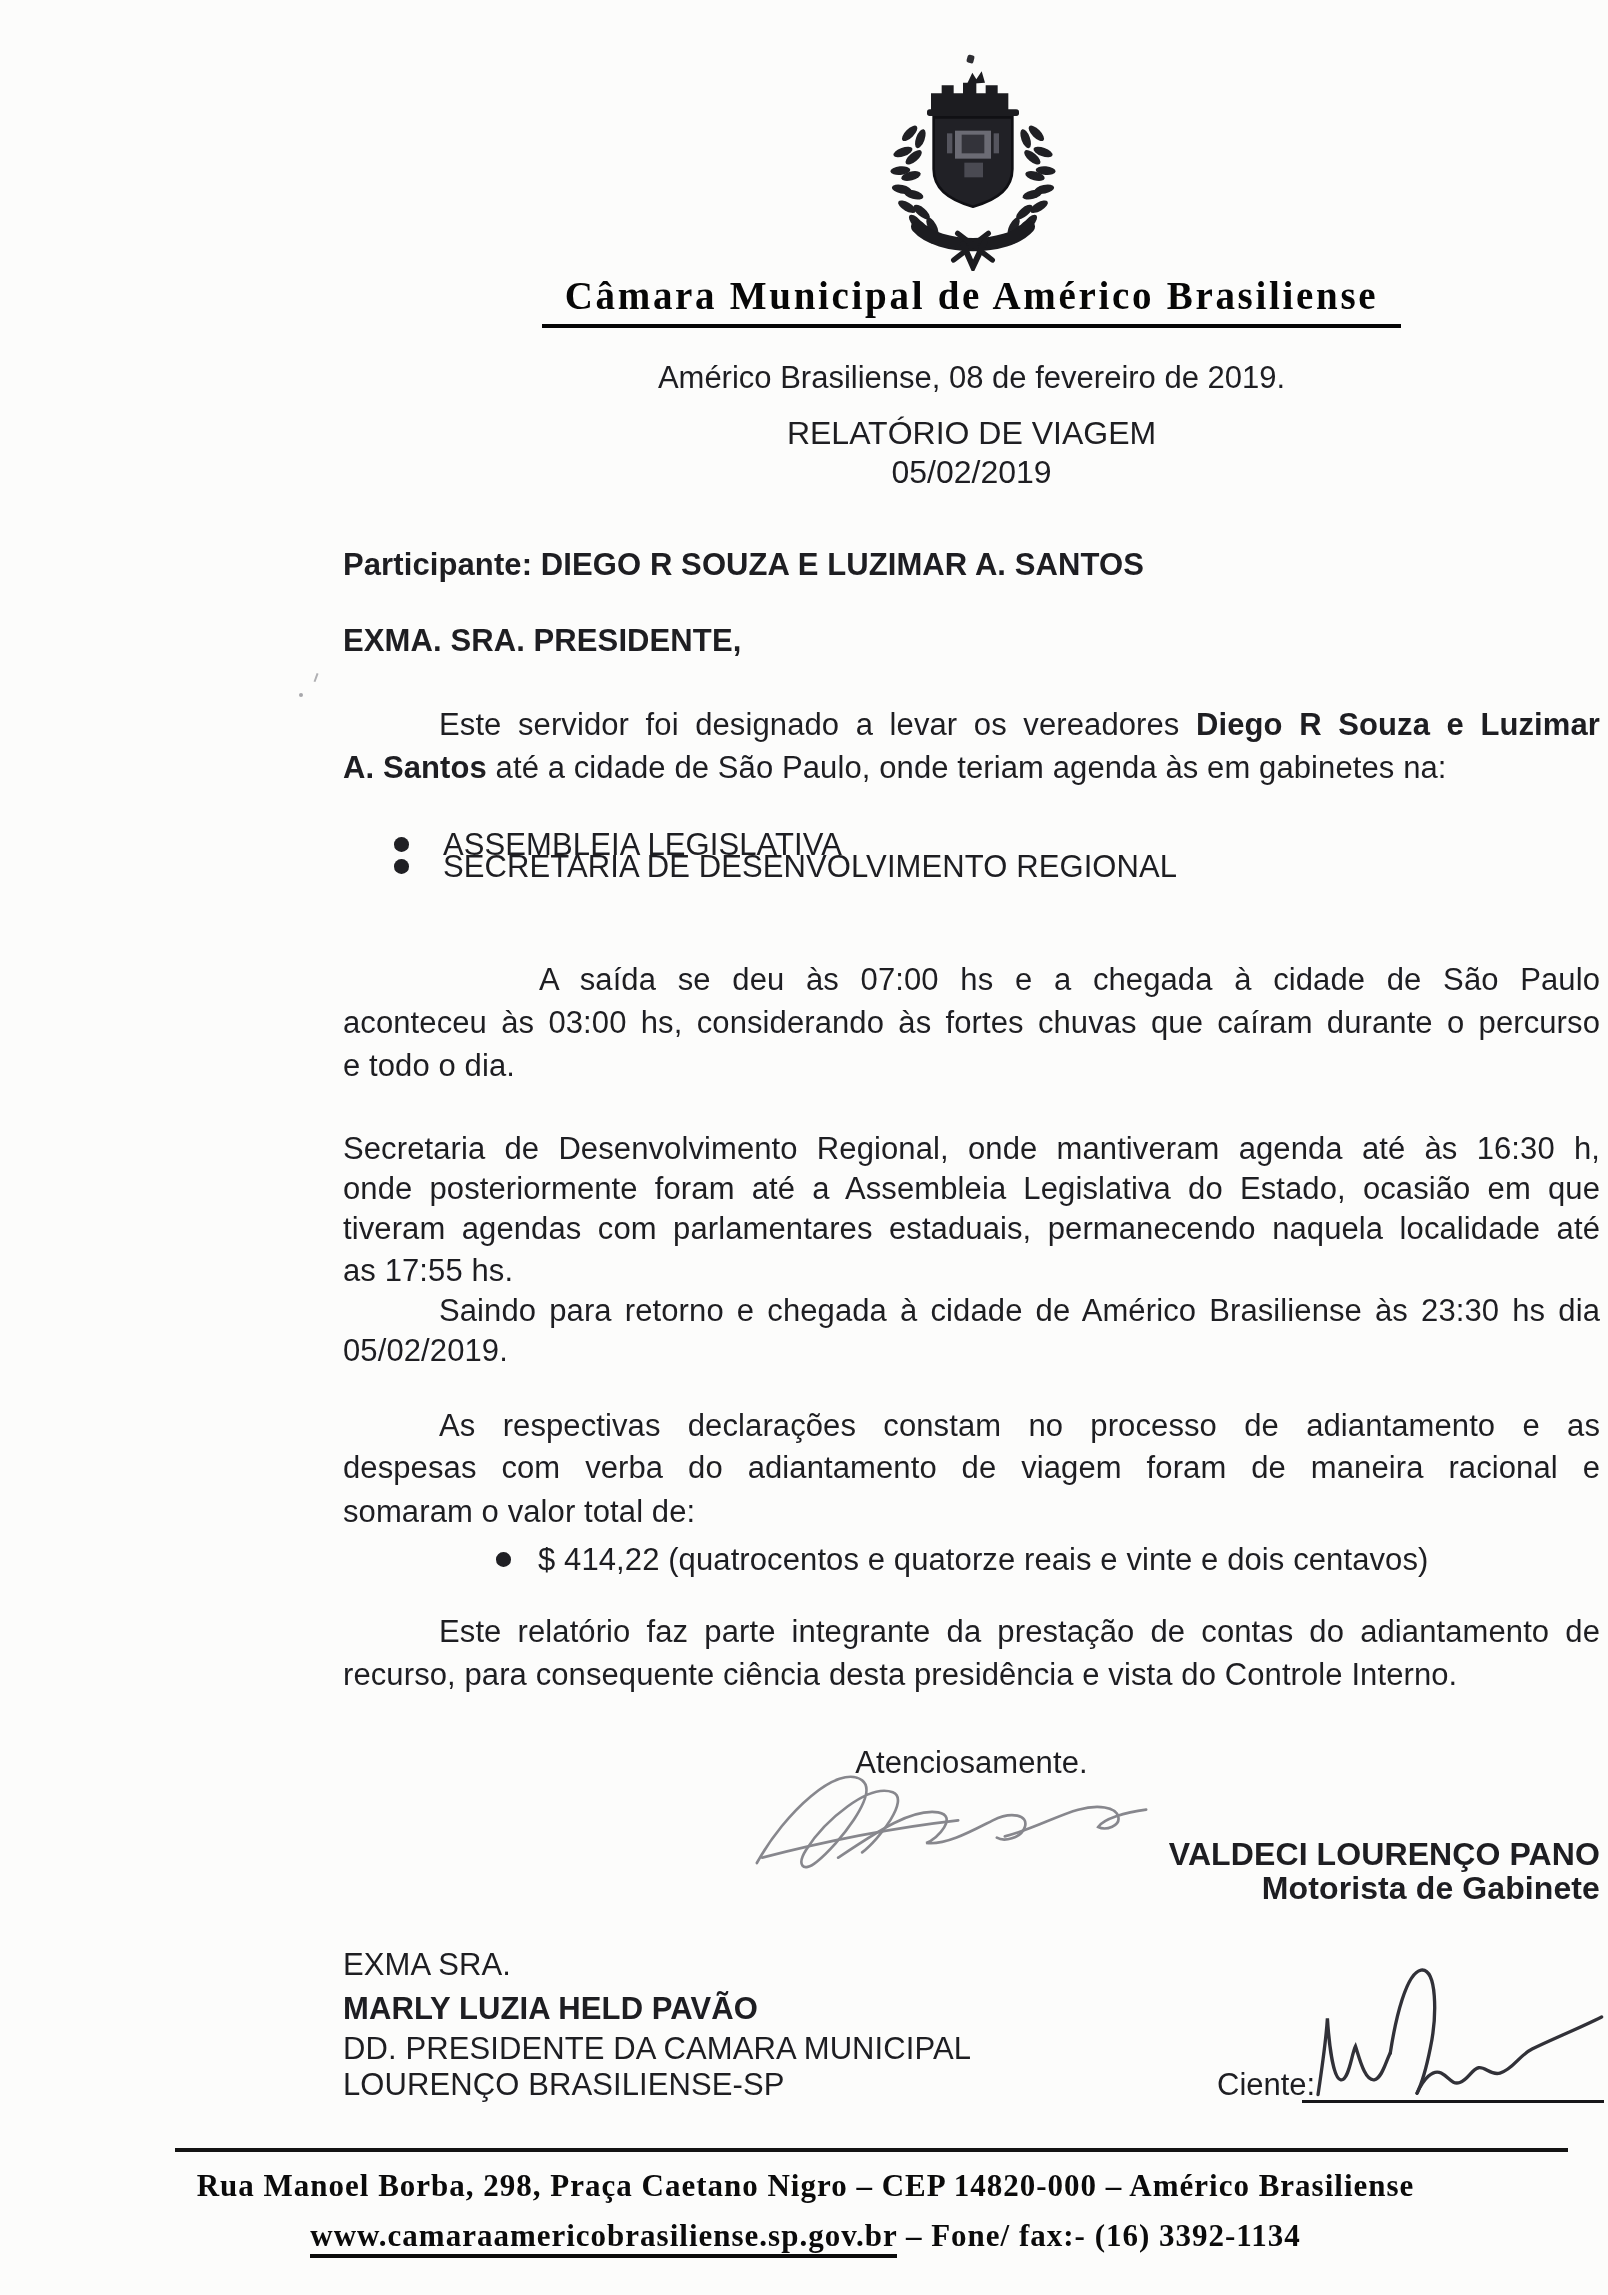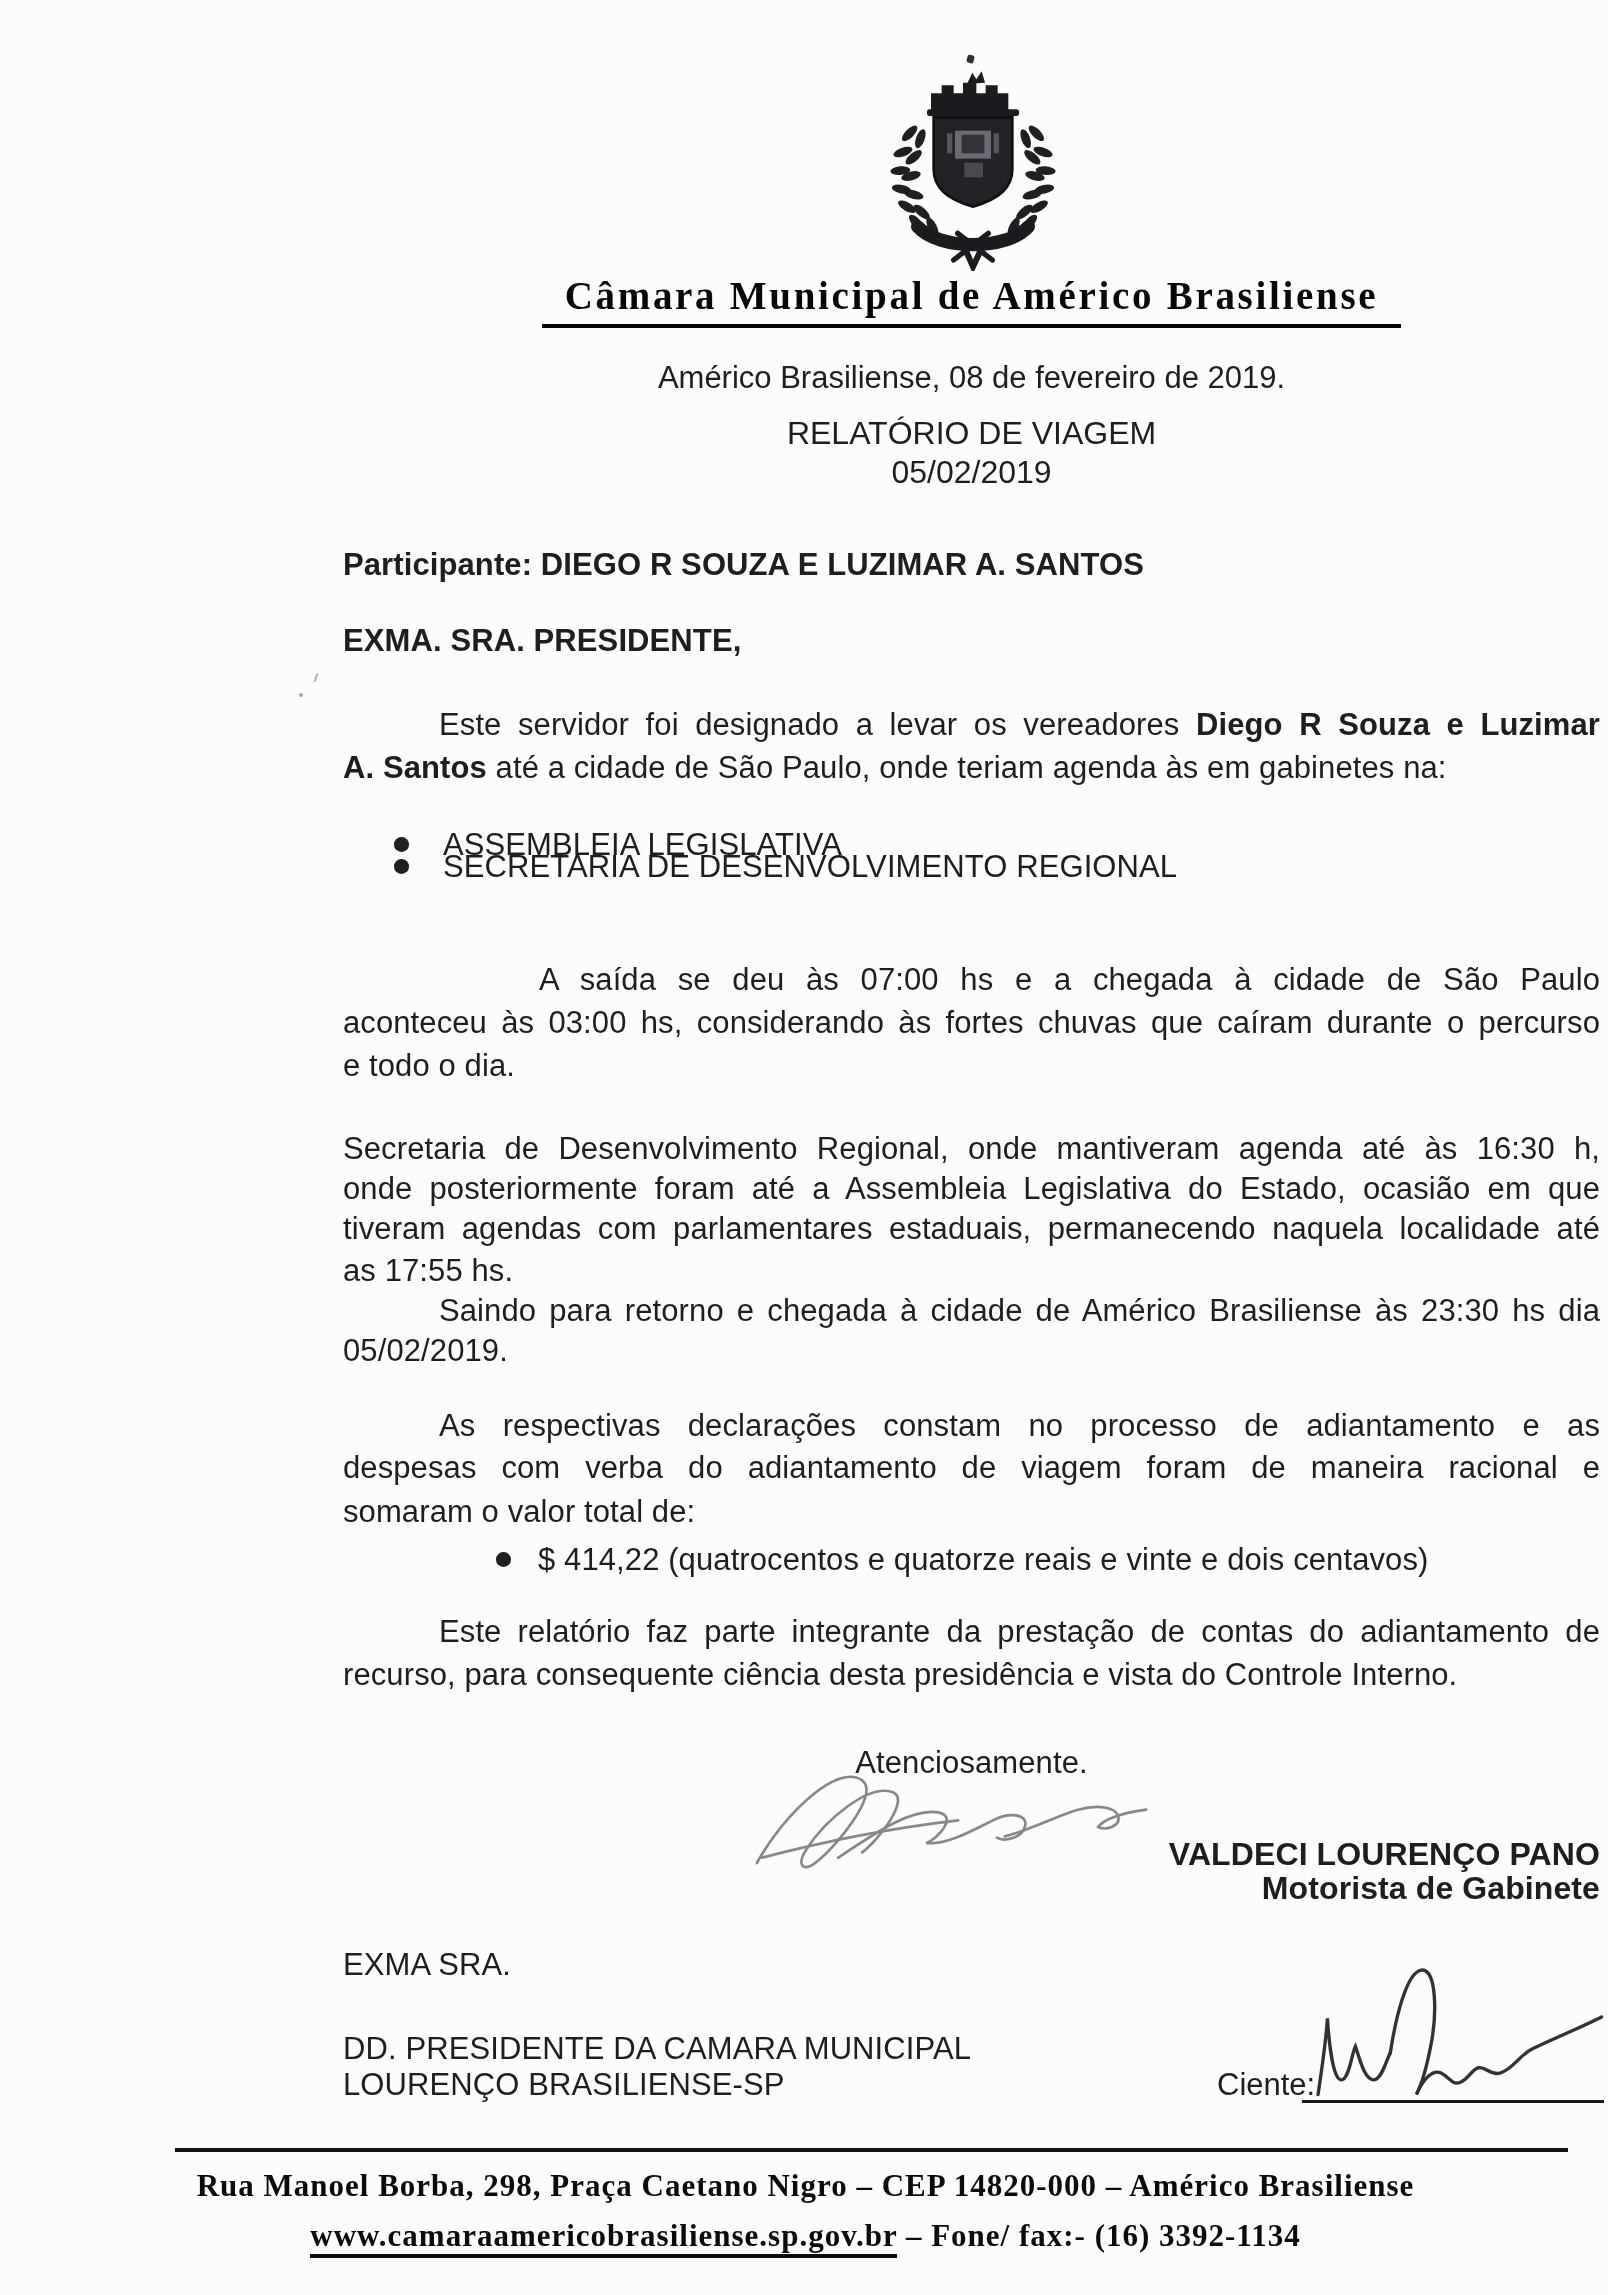--- a/index.html
+++ b/index.html
@@ -138,20 +138,21 @@
       <path d="M28,168 C70,92 150,18 186,44 C212,64 150,140 118,166 C96,184 88,170 102,148 C130,104 196,48 232,62 C258,72 212,132 186,152"></path>
       <path d="M150,160 C210,120 260,86 300,92 C330,97 300,132 282,138 C312,142 354,118 382,104 C410,90 436,96 430,114 C424,132 398,136 388,130"></path>
       <path d="M400,128 C440,118 480,96 510,88 C540,80 566,84 570,98 C574,112 552,120 540,114 C548,102 580,92 612,88"></path>
       <path d="M36,160 C150,130 260,112 330,104"></path>
     </g>
   </svg>
   <div class="ln ctr b sig-name" style="top:1834px">VALDECI LOURENÇO PANO</div>
   <div class="ln ctr b sig-name" style="top:1868px">Motorista de Gabinete</div>
 
   <div class="ln addr" style="top:1944px">EXMA SRA.</div>
+  <div class="ln addr b" style="top:1988px">MARLY LUZIA HELD PAVÃO</div>
   <div class="ln addr" style="top:2028px">DD. PRESIDENTE DA CAMARA MUNICIPAL</div>
   <div class="ln addr" style="top:2064px">LOURENÇO BRASILIENSE-SP</div>
 
   <div class="ciente">Ciente:</div>
   <div class="ciente-line"></div>
   <svg class="svgabs" style="left:1306px;top:1954px" width="301" height="174" viewBox="0 0 450 260">
     <g fill="none" stroke="#313138" stroke-width="5" stroke-linecap="round">
       <path d="M18,210 C24,170 30,130 32,96 C34,128 40,186 52,188 C64,190 68,150 74,138 C80,156 88,190 102,188 C114,186 120,158 126,148"></path>
       <path d="M126,148 C134,96 150,28 172,24 C196,20 196,92 186,140 C180,170 172,196 166,208"></path>
       <path d="M166,208 C176,186 190,172 202,178 C214,184 218,196 230,192 C242,188 248,172 258,170 C268,168 276,182 290,178 C310,172 318,152 338,142 C366,128 406,112 442,94"></path>

